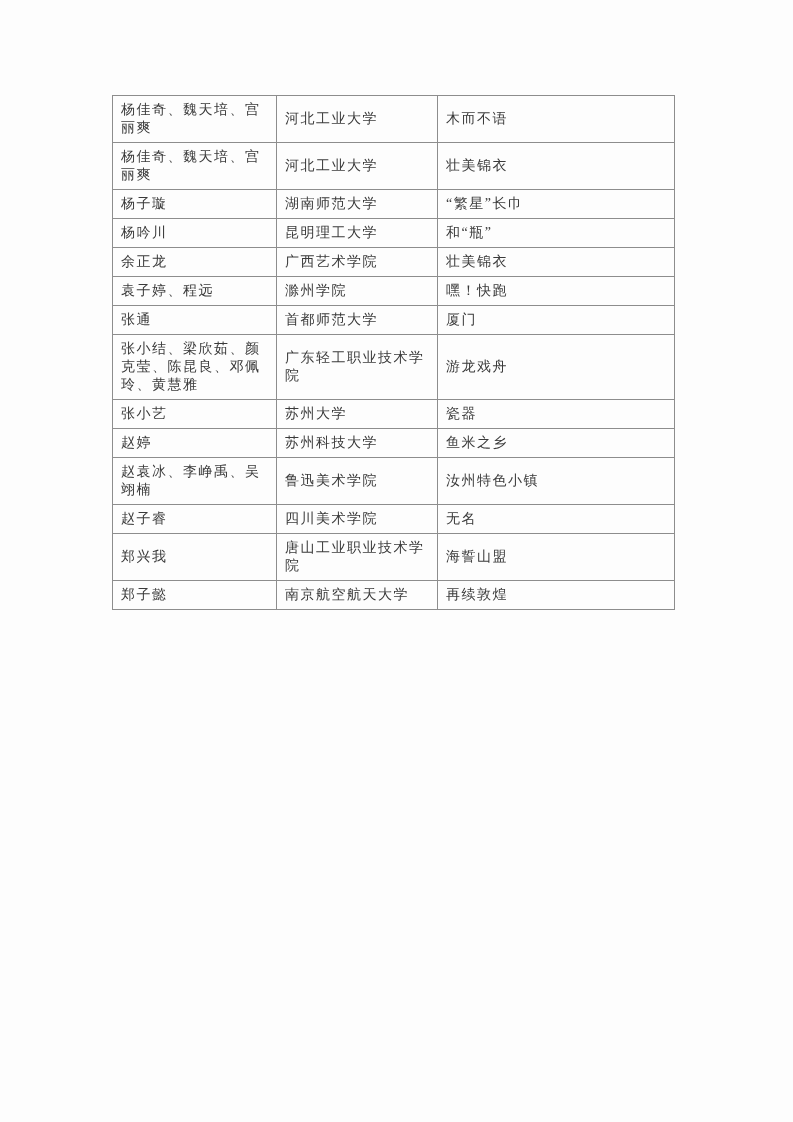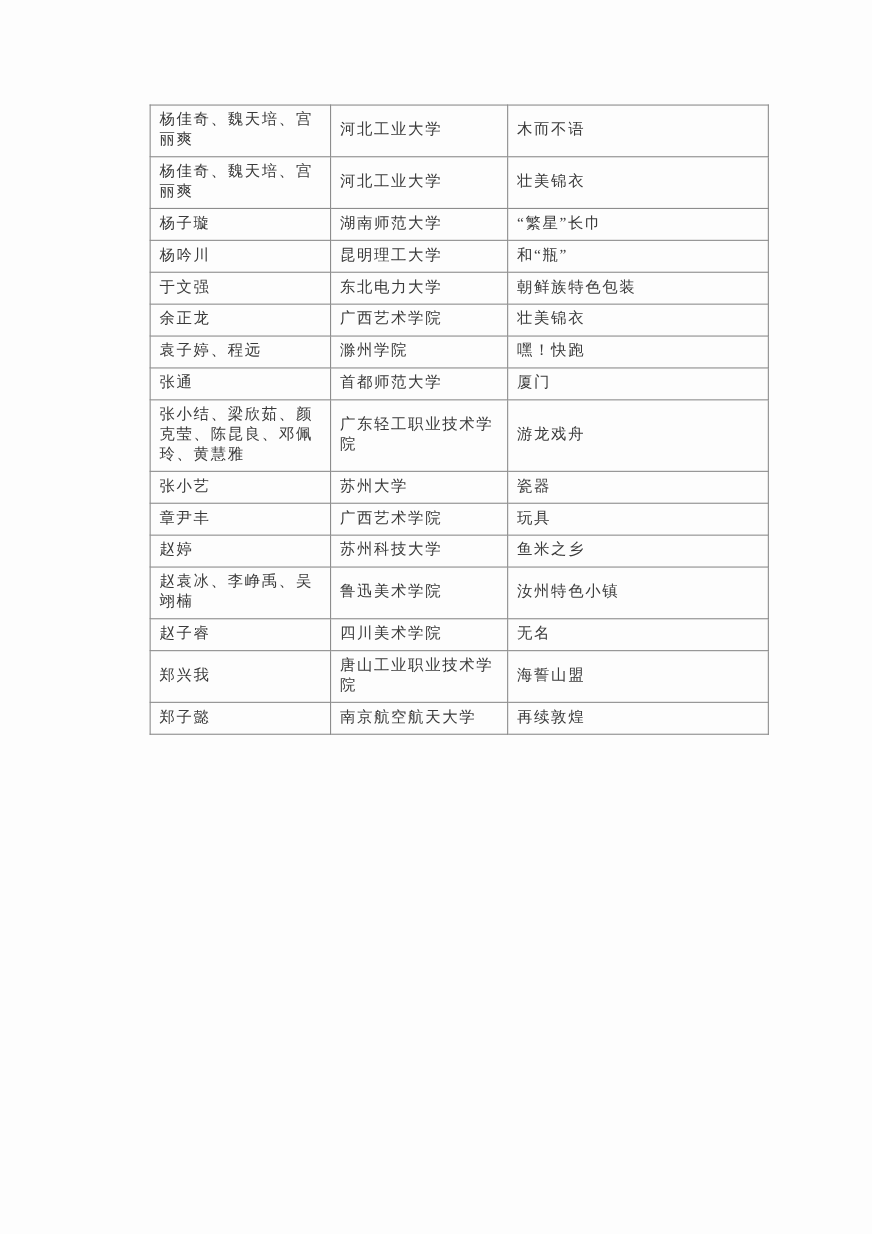--- a/index.html
+++ b/index.html
@@ -10,21 +10,21 @@
   }
   .page {
     position: relative;
     width: 793px;
     height: 1122px;
     background: #fdfdfd;
     overflow: hidden;
   }
   table.doc-table {
     position: absolute;
-    left: 136px;
+    left: 112px;
     top: 95px;
     width: 562px;
     border-collapse: collapse;
     table-layout: fixed;
   }
   table.doc-table td {
     border: 1px solid #8d8d8d;
     padding: 5px 8px;
     font-size: 14px;
     line-height: 18px;
@@ -63,25 +63,20 @@
           <td>杨子璇</td>
           <td>湖南师范大学</td>
           <td>“繁星”长巾</td>
         </tr>
         <tr>
           <td>杨吟川</td>
           <td>昆明理工大学</td>
           <td>和“瓶”</td>
         </tr>
         <tr>
-          <td>于文强</td>
-          <td>东北电力大学</td>
-          <td>朝鲜族特色包装</td>
-        </tr>
-        <tr>
           <td>余正龙</td>
           <td>广西艺术学院</td>
           <td>壮美锦衣</td>
         </tr>
         <tr>
           <td>袁子婷、程远</td>
           <td>滁州学院</td>
           <td>嘿！快跑</td>
         </tr>
         <tr>
@@ -91,25 +86,20 @@
         </tr>
         <tr>
           <td>张小结、梁欣茹、颜克莹、陈昆良、邓佩玲、黄慧雅</td>
           <td>广东轻工职业技术学院</td>
           <td>游龙戏舟</td>
         </tr>
         <tr>
           <td>张小艺</td>
           <td>苏州大学</td>
           <td>瓷器</td>
-        </tr>
-        <tr>
-          <td>章尹丰</td>
-          <td>广西艺术学院</td>
-          <td>玩具</td>
         </tr>
         <tr>
           <td>赵婷</td>
           <td>苏州科技大学</td>
           <td>鱼米之乡</td>
         </tr>
         <tr>
           <td>赵袁冰、李峥禹、吴翊楠</td>
           <td>鲁迅美术学院</td>
           <td>汝州特色小镇</td>

